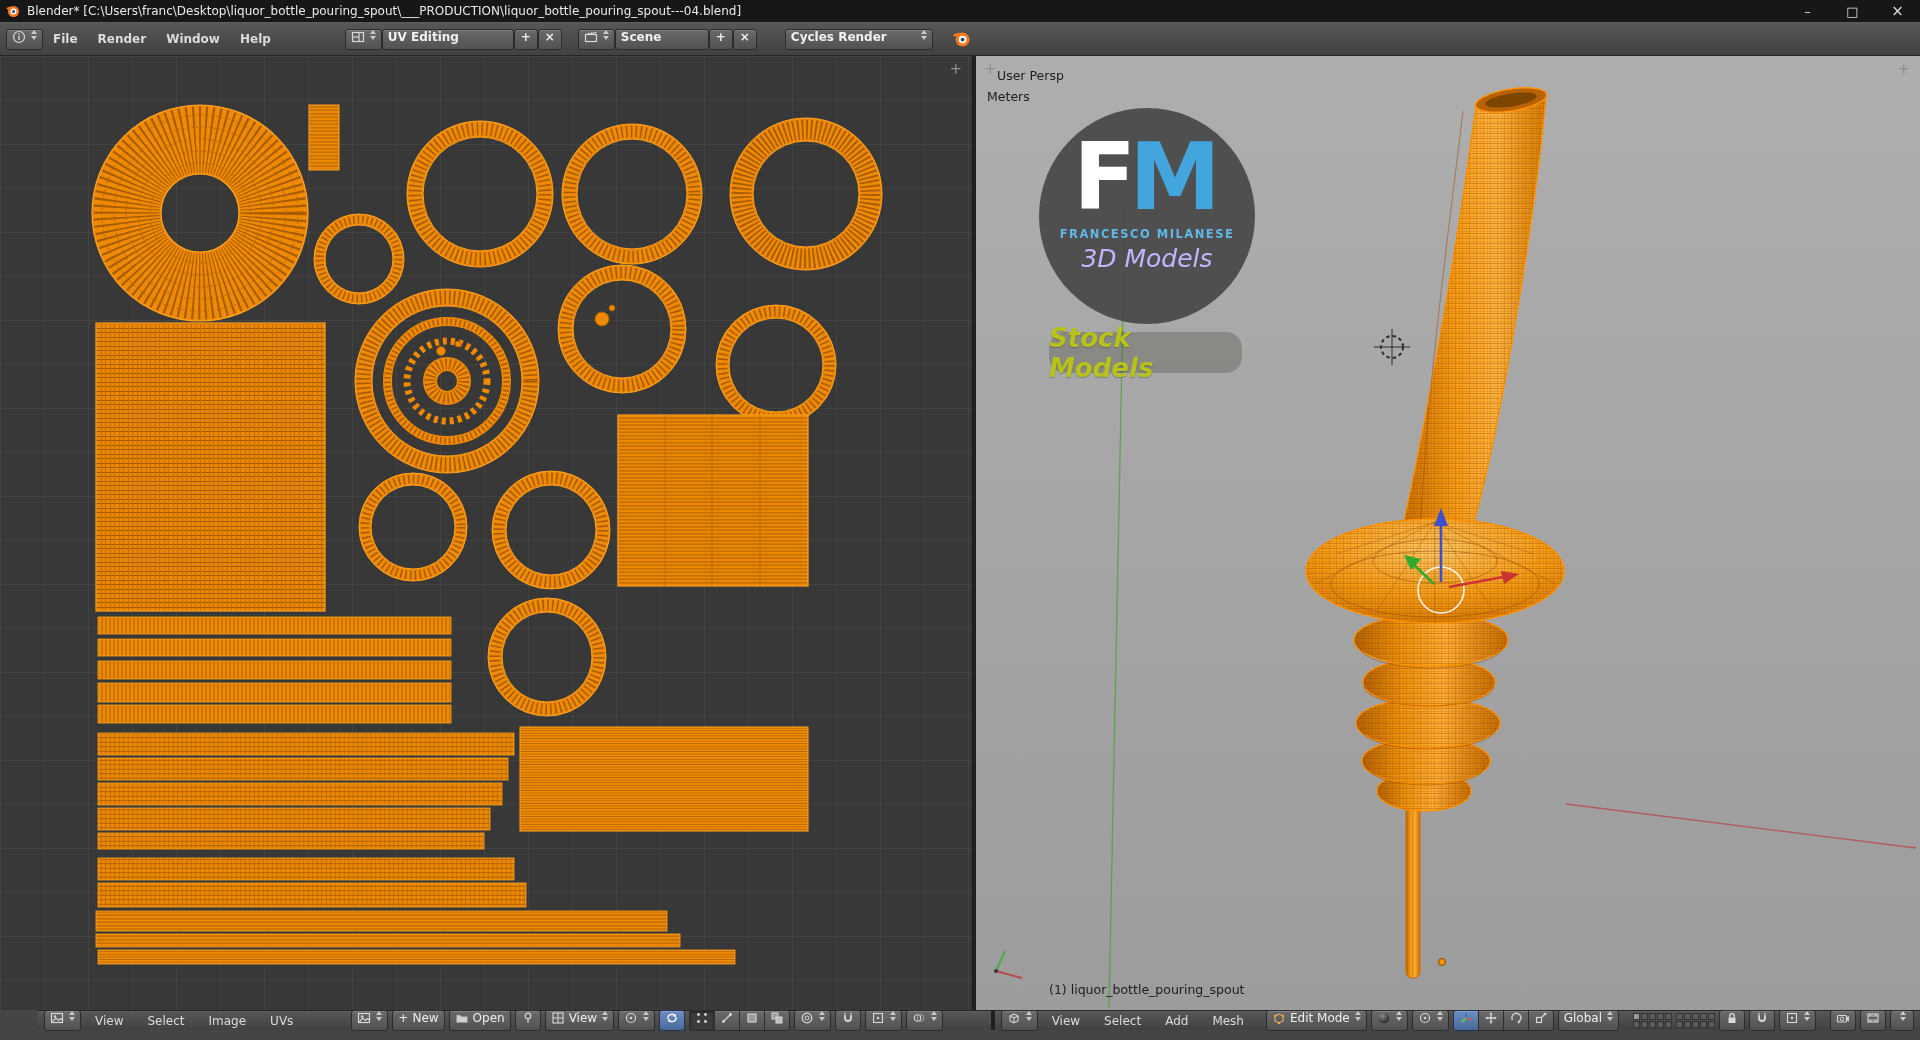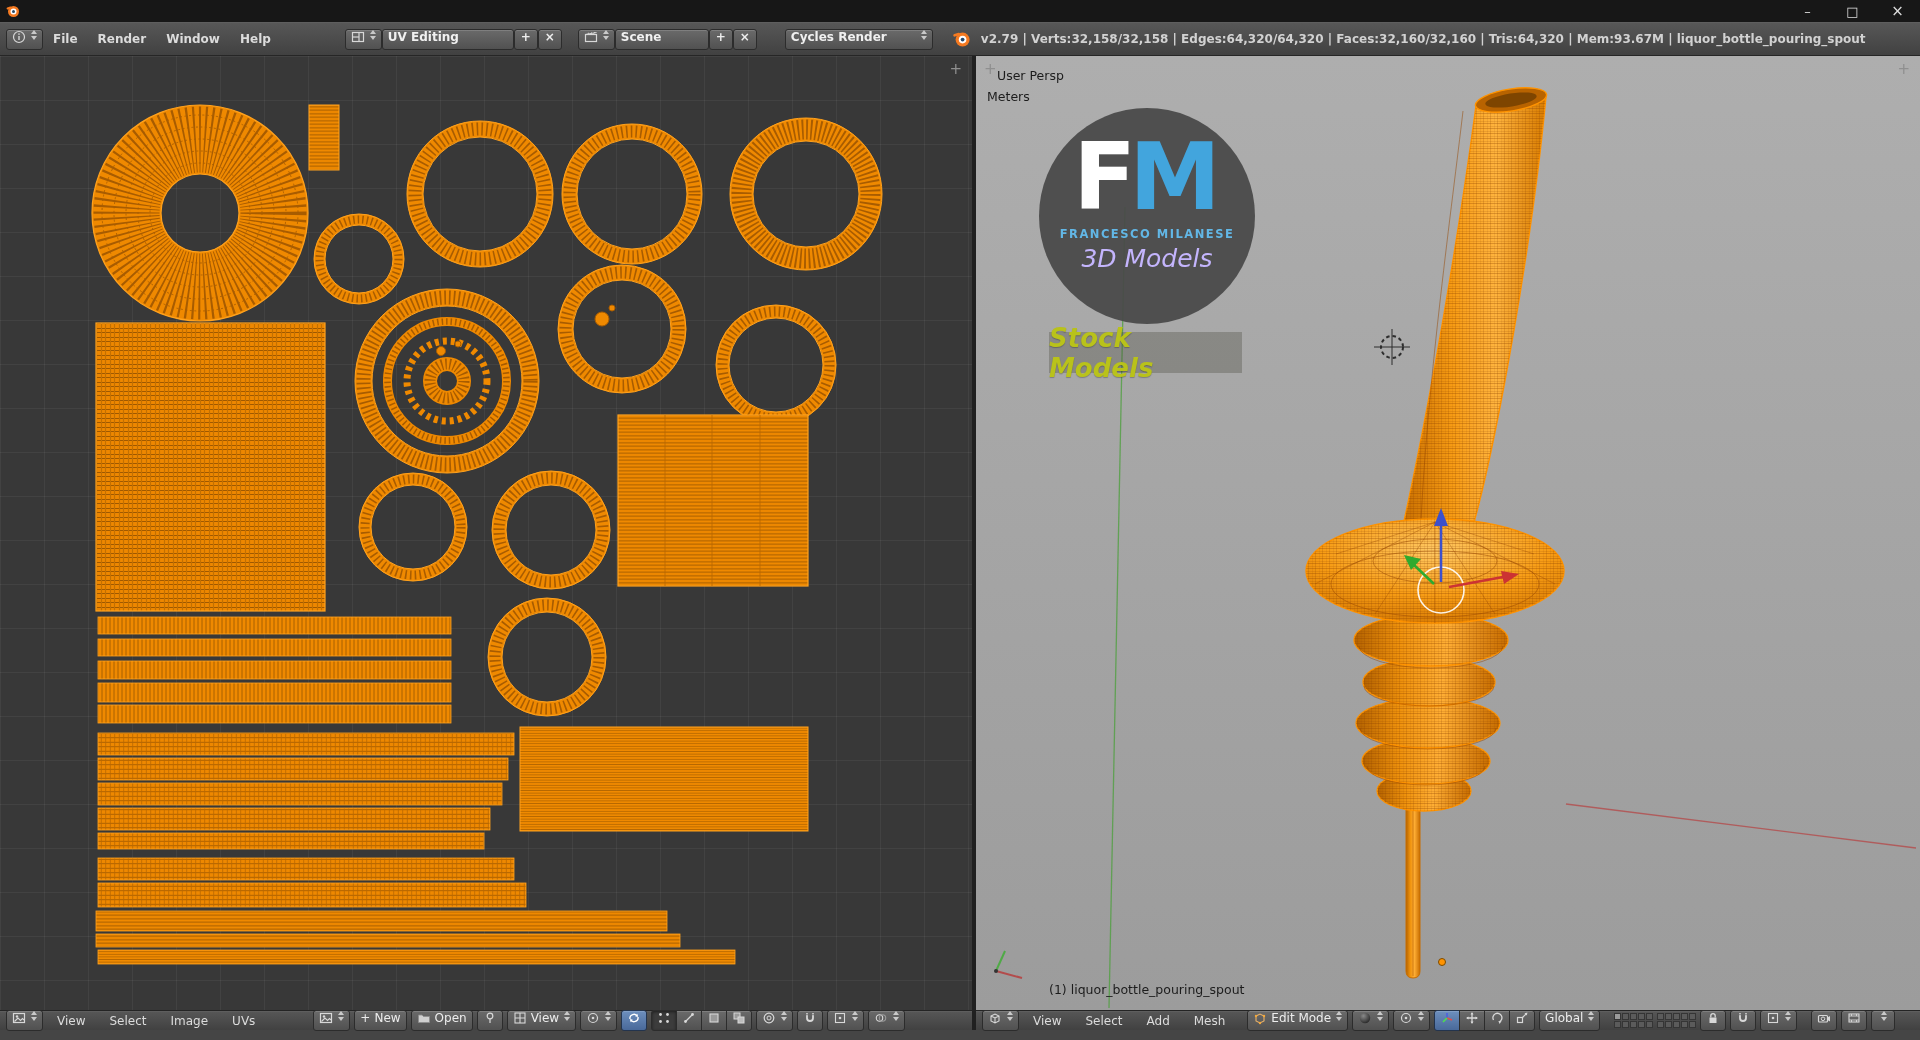--- a/index.html
+++ b/index.html
@@ -48,25 +48,25 @@
   
   .vp-text{position:absolute;color:#1c1c1c;font-size:12.5px;z-index:4;}
   .fm-badge{position:absolute;left:63px;top:52px;width:216px;height:216px;border-radius:50%;
     background:rgba(72,72,72,.93);z-index:3;text-align:center;}
   .fm-letters{display:flex;justify-content:center;align-items:flex-start;margin-top:28px;font-weight:bold;line-height:.92;}
   .fm-f{font-size:92px;color:#ffffff;}
   .fm-m{font-size:92px;color:#42a5dd;margin-left:-7px;}
   .fm-brand{margin-top:6px;font-size:11.5px;font-weight:bold;letter-spacing:1.5px;color:#62b7e6;}
   .fm-sub{margin-top:3px;font-style:italic;font-size:25px;color:#c4b5fd;}
   .stock-badge{position:absolute;left:73px;top:276px;width:193px;height:41px;z-index:3;
-    background:rgba(62,64,50,.30);display:flex;align-items:center;justify-content:center;}
+    background:rgba(62,64,50,.30);display:flex;align-items:center;justify-content:center;border-radius:16px;}
   .stock-badge span{font-style:italic;font-weight:bold;font-size:26px;color:#b9c21a;text-shadow:0 1px 1px rgba(0,0,0,.25);}
 
   
-  .footer{height:20px;display:flex;}
+  .footer{height:20px;display:flex;margin-left:38px;}
   .fhdr{background:linear-gradient(#575757,#414141);border-top:1px solid #242424;box-shadow:inset 0 1px 0 #5e5e5e;
         display:flex;align-items:center;font-size:12px;color:#dcdcdc;padding:0 6px;gap:4px;}
   .footer-left{width:976px;border-right:4px solid #202020;}
   .footer-right{flex:1;}
   .lay{display:grid;grid-template-columns:repeat(5,7px);grid-template-rows:7px 7px;gap:1px;}
   .lay b{background:#5b5b5b;border:1px solid #353535;display:block;}
   .lay b.act{background:#9a9a9a;}
   svg.ic{display:block;}
 </style>
 </head>
@@ -74,20 +74,21 @@
 
 <div class="titlebar">
   <span class="app-ico">
     <svg class="ic" width="14" height="14" viewBox="0 0 14 14">
         <circle cx="7.5" cy="7.5" r="5.5" fill="#f57a21"></circle>
         <circle cx="7.5" cy="7.5" r="3" fill="#fff"></circle>
         <circle cx="7.5" cy="7.5" r="1.5" fill="#2a4a66"></circle>
         <rect x="0.5" y="3" width="5" height="2" rx="1" transform="rotate(-18 3 4)" fill="#f57a21"></rect>
       </svg>
   </span>
+  <span class="ttl">Blender* [C:\Users\franc\Desktop\liquor_bottle_pouring_spout\___PRODUCTION\liquor_bottle_pouring_spout---04.blend]</span>
   <span class="tspace"></span>
   <div class="winbtn">
       <span>–</span>
     </div>
   <div class="winbtn">
       <span>□</span>
     </div>
   <div class="winbtn close">
       <span>×</span>
     </div>
@@ -160,21 +161,20 @@
   </div>
 
   <span style="margin-left:20px;display:flex">
     <svg class="ic" width="18" height="18" viewBox="0 0 18 18">
         <circle cx="9.6" cy="9.6" r="7" fill="#f57a21"></circle>
         <circle cx="9.6" cy="9.6" r="3.8" fill="#fff"></circle>
         <circle cx="9.6" cy="9.6" r="1.9" fill="#23476b"></circle>
         <rect x="0.2" y="3.4" width="7" height="2.6" rx="1.3" transform="rotate(-16 3.7 4.7)" fill="#f57a21"></rect>
       </svg>
   </span>
-  <span class="stats">v2.79 | Verts:32,158/32,158 | Edges:64,320/64,320 | Faces:32,160/32,160 | Tris:64,320 | Mem:93.67M | liquor_bottle_pouring_spout</span>
 </div>
 
 <div class="main">
 
   <div class="uv-panel">
     <div class="corner-plus" style="right:10px;top:6px">+</div>
 
     <svg width="976" height="954" viewBox="0 0 976 954" style="position:absolute;left:0;top:0">
       <defs>
         <pattern id="pTick" width="4" height="7" patternUnits="userSpaceOnUse">

